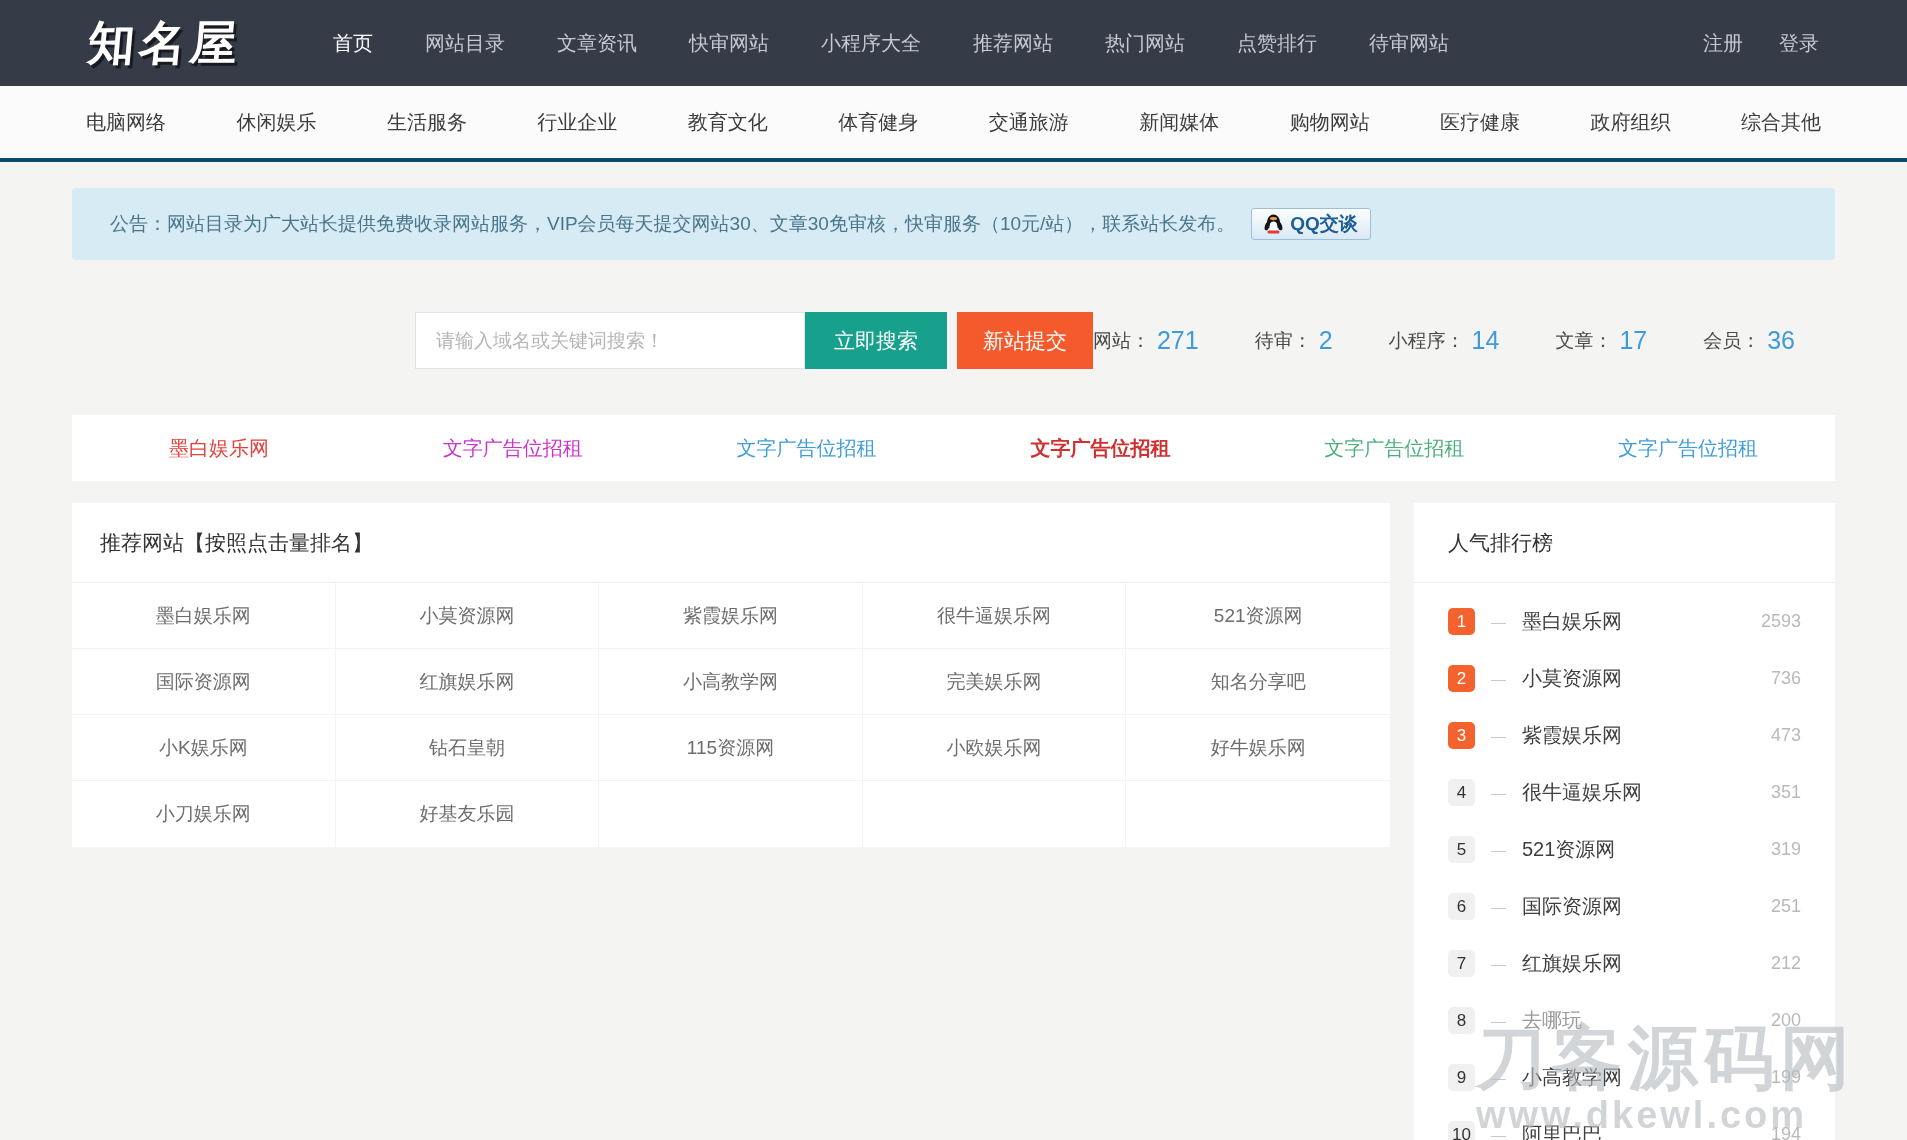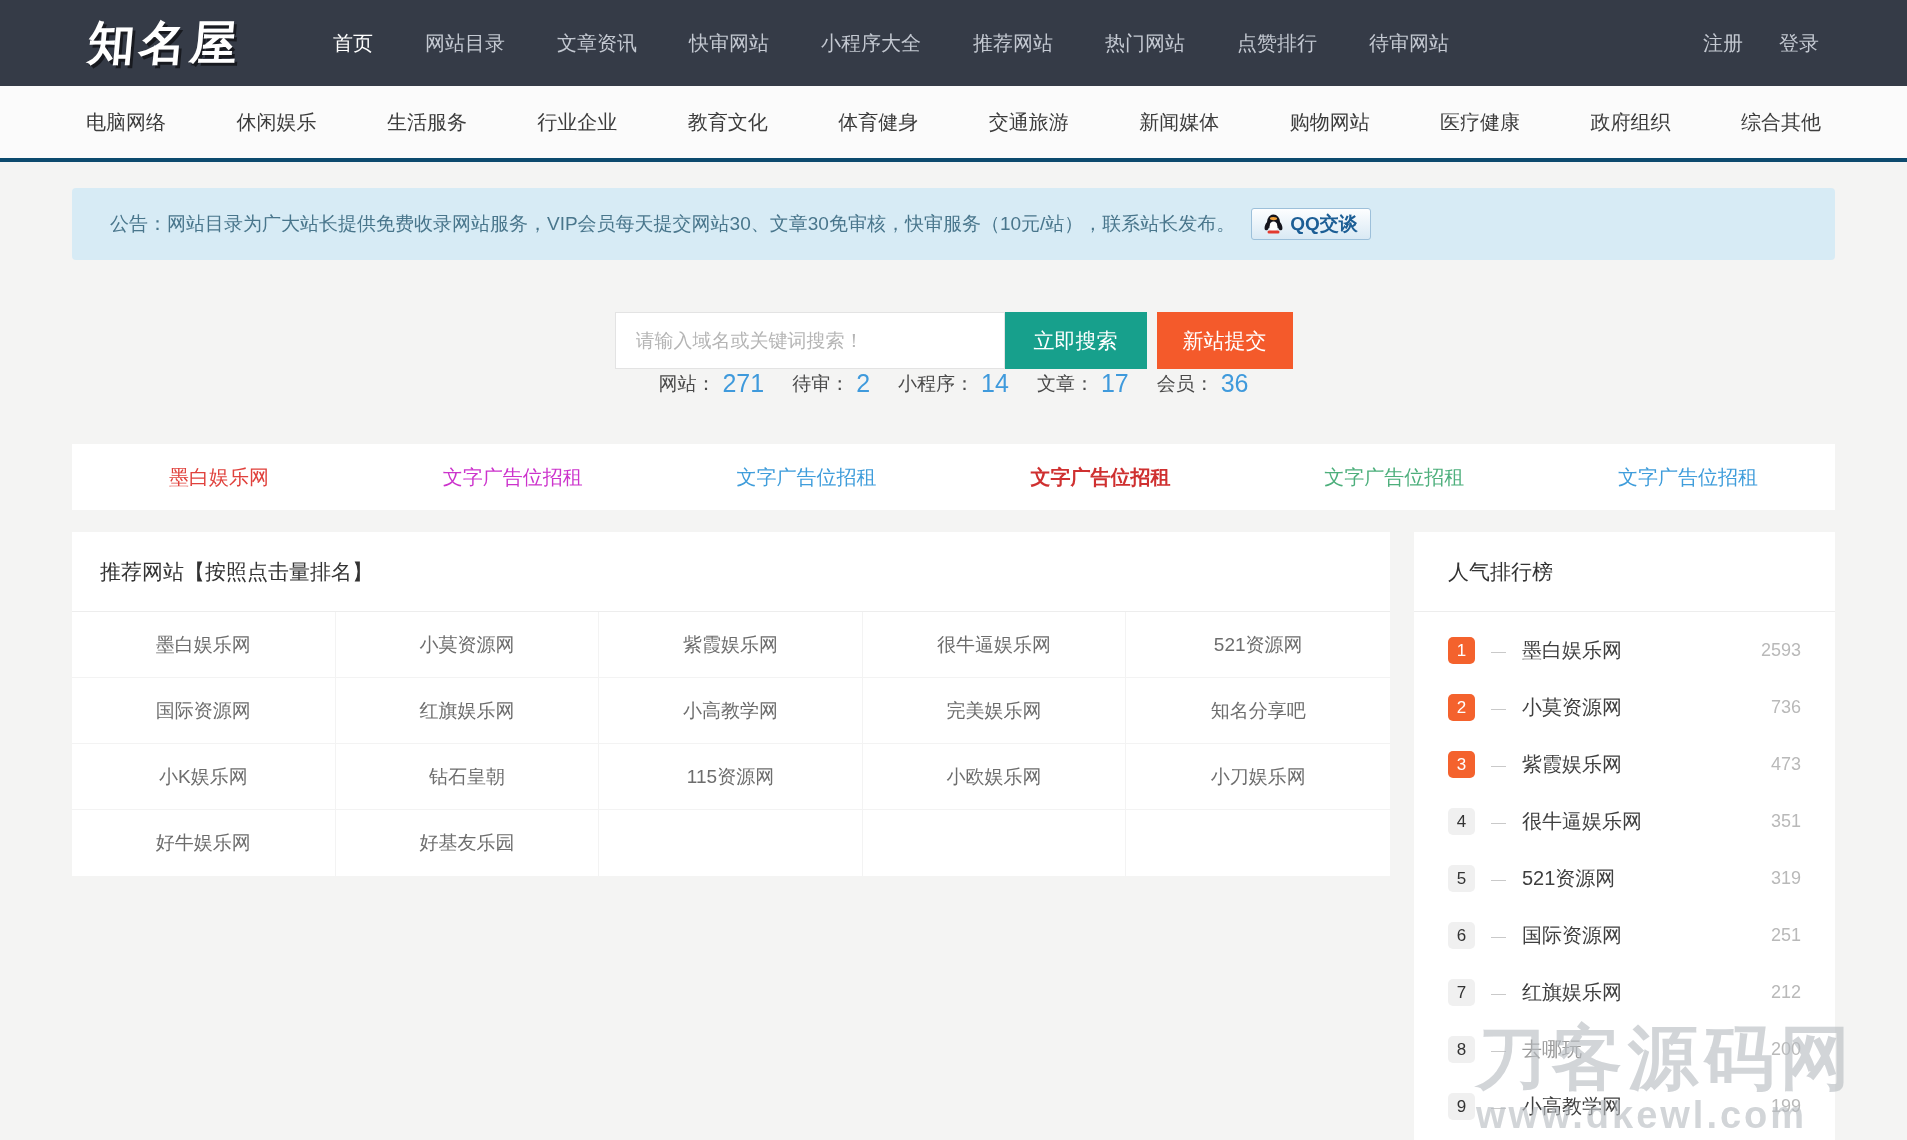--- a/index.html
+++ b/index.html
@@ -33,28 +33,28 @@
   .announce { margin-top:26px; height:72px; background:#d7ebf5; border-radius:4px;
               display:flex; align-items:center; padding:0 38px; }
   .announce-text { color:#49768c; font-size:19px; }
   .qq-btn { margin-left:16px; height:32px; display:inline-flex; align-items:center; gap:7px;
             background:linear-gradient(#fdfeff,#d9e9f4); border:1px solid #9dc0da; border-radius:3px;
             padding:0 12px; font-size:19px; font-weight:bold; color:#1c5e95; cursor:pointer;
             font-family:inherit; }
   .qq-icon { width:19px; height:21px; display:inline-block; }
 
   
-  .search-row { margin-top:52px; padding:0 40px; display:flex; align-items:center; justify-content:flex-end;flex-direction:column; }
+  .search-row { margin-top:52px; padding:0 40px; display:flex; align-items:center; justify-content:flex-end; }
   .search-box { display:flex; }
   .search-input { width:390px; height:57px; border:1px solid #e3e3e3; background:#fff;
                   padding:0 20px; font-size:19px; color:#333; outline:none; font-family:inherit; }
   .search-input::placeholder { color:#b5b5b5; }
   .btn-search { width:142px; height:57px; background:#17a08c; color:#fff; font-size:21px; border:none; cursor:pointer; font-family:inherit; }
   .btn-submit { width:136px; height:57px; background:#f45a2b; color:#fff; font-size:21px; border:none; margin-left:10px; cursor:pointer; font-family:inherit; }
-  .stats-bar { display:flex; align-items:center; gap:28px; }
+  .stats-bar { display:flex; align-items:center; gap:56px; }
   .stat { display:flex; align-items:center; }
   .stat-label { font-size:19px; color:#4a4a4a; }
   .stat-value { font-size:25px; color:#3f9adc; margin-left:7px; }
 
   
   .ad-strip { margin-top:46px; height:66px; background:#fff; display:grid;
               grid-template-columns:repeat(6,1fr); align-items:center; }
   .ad-link { text-align:center; font-size:20px; }
 
   
@@ -194,22 +194,22 @@
           <div class="site-cell">521资源网</div>
           <div class="site-cell">国际资源网</div>
           <div class="site-cell">红旗娱乐网</div>
           <div class="site-cell">小高教学网</div>
           <div class="site-cell">完美娱乐网</div>
           <div class="site-cell">知名分享吧</div>
           <div class="site-cell">小K娱乐网</div>
           <div class="site-cell">钻石皇朝</div>
           <div class="site-cell">115资源网</div>
           <div class="site-cell">小欧娱乐网</div>
+          <div class="site-cell">好牛娱乐网</div>
           <div class="site-cell">小刀娱乐网</div>
-          <div class="site-cell">好牛娱乐网</div>
           <div class="site-cell">好基友乐园</div>
           <div class="site-cell"></div>
           <div class="site-cell"></div>
         </div>
     </section>
 
     <aside class="panel panel-right">
       <div class="panel-title">人气排行榜</div>
       <ul class="rank-list">
           <li class="rank-item">

